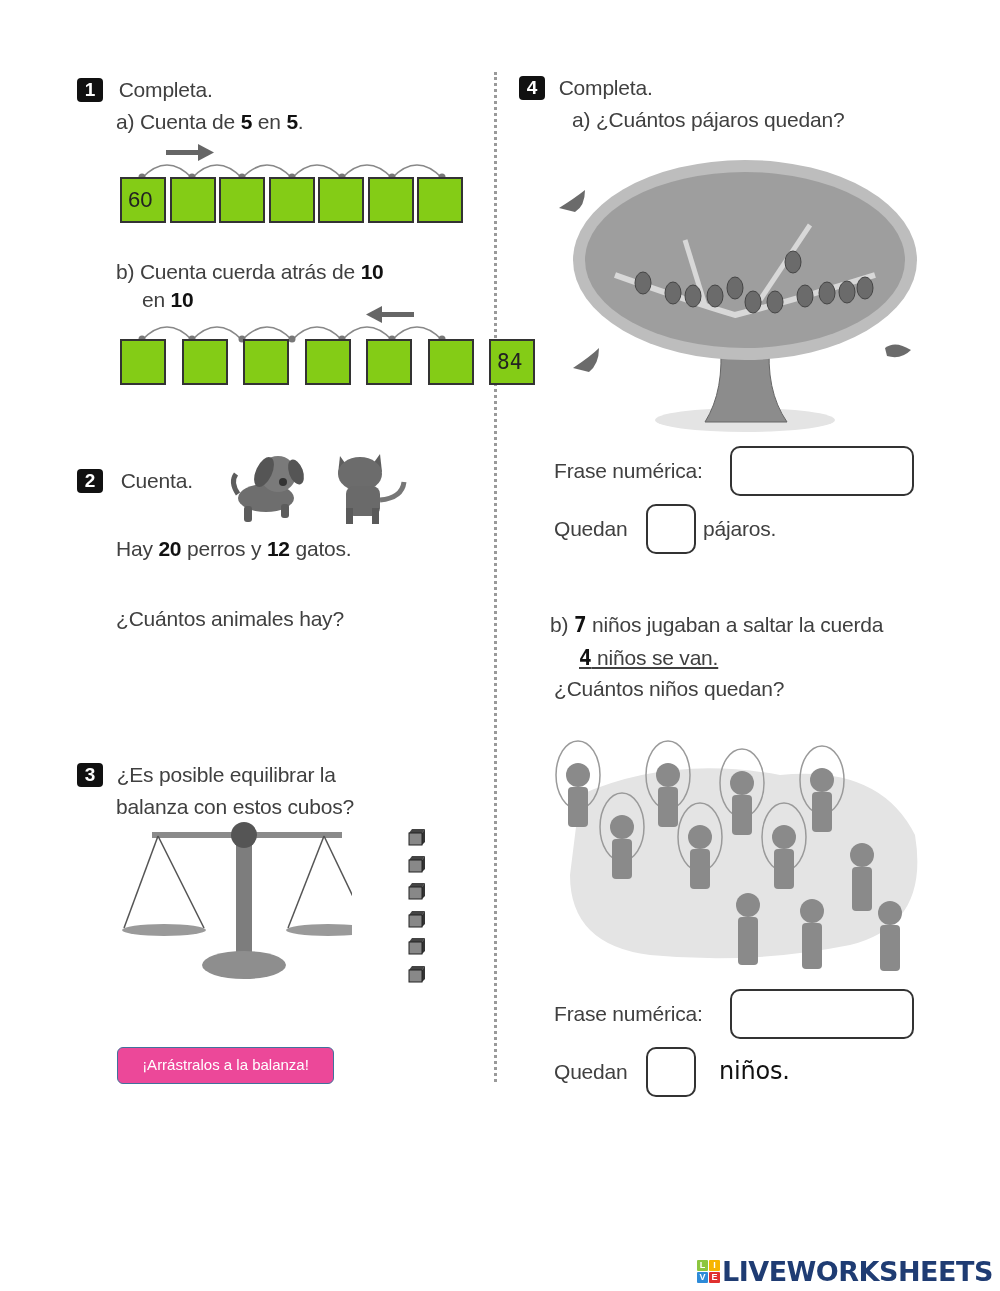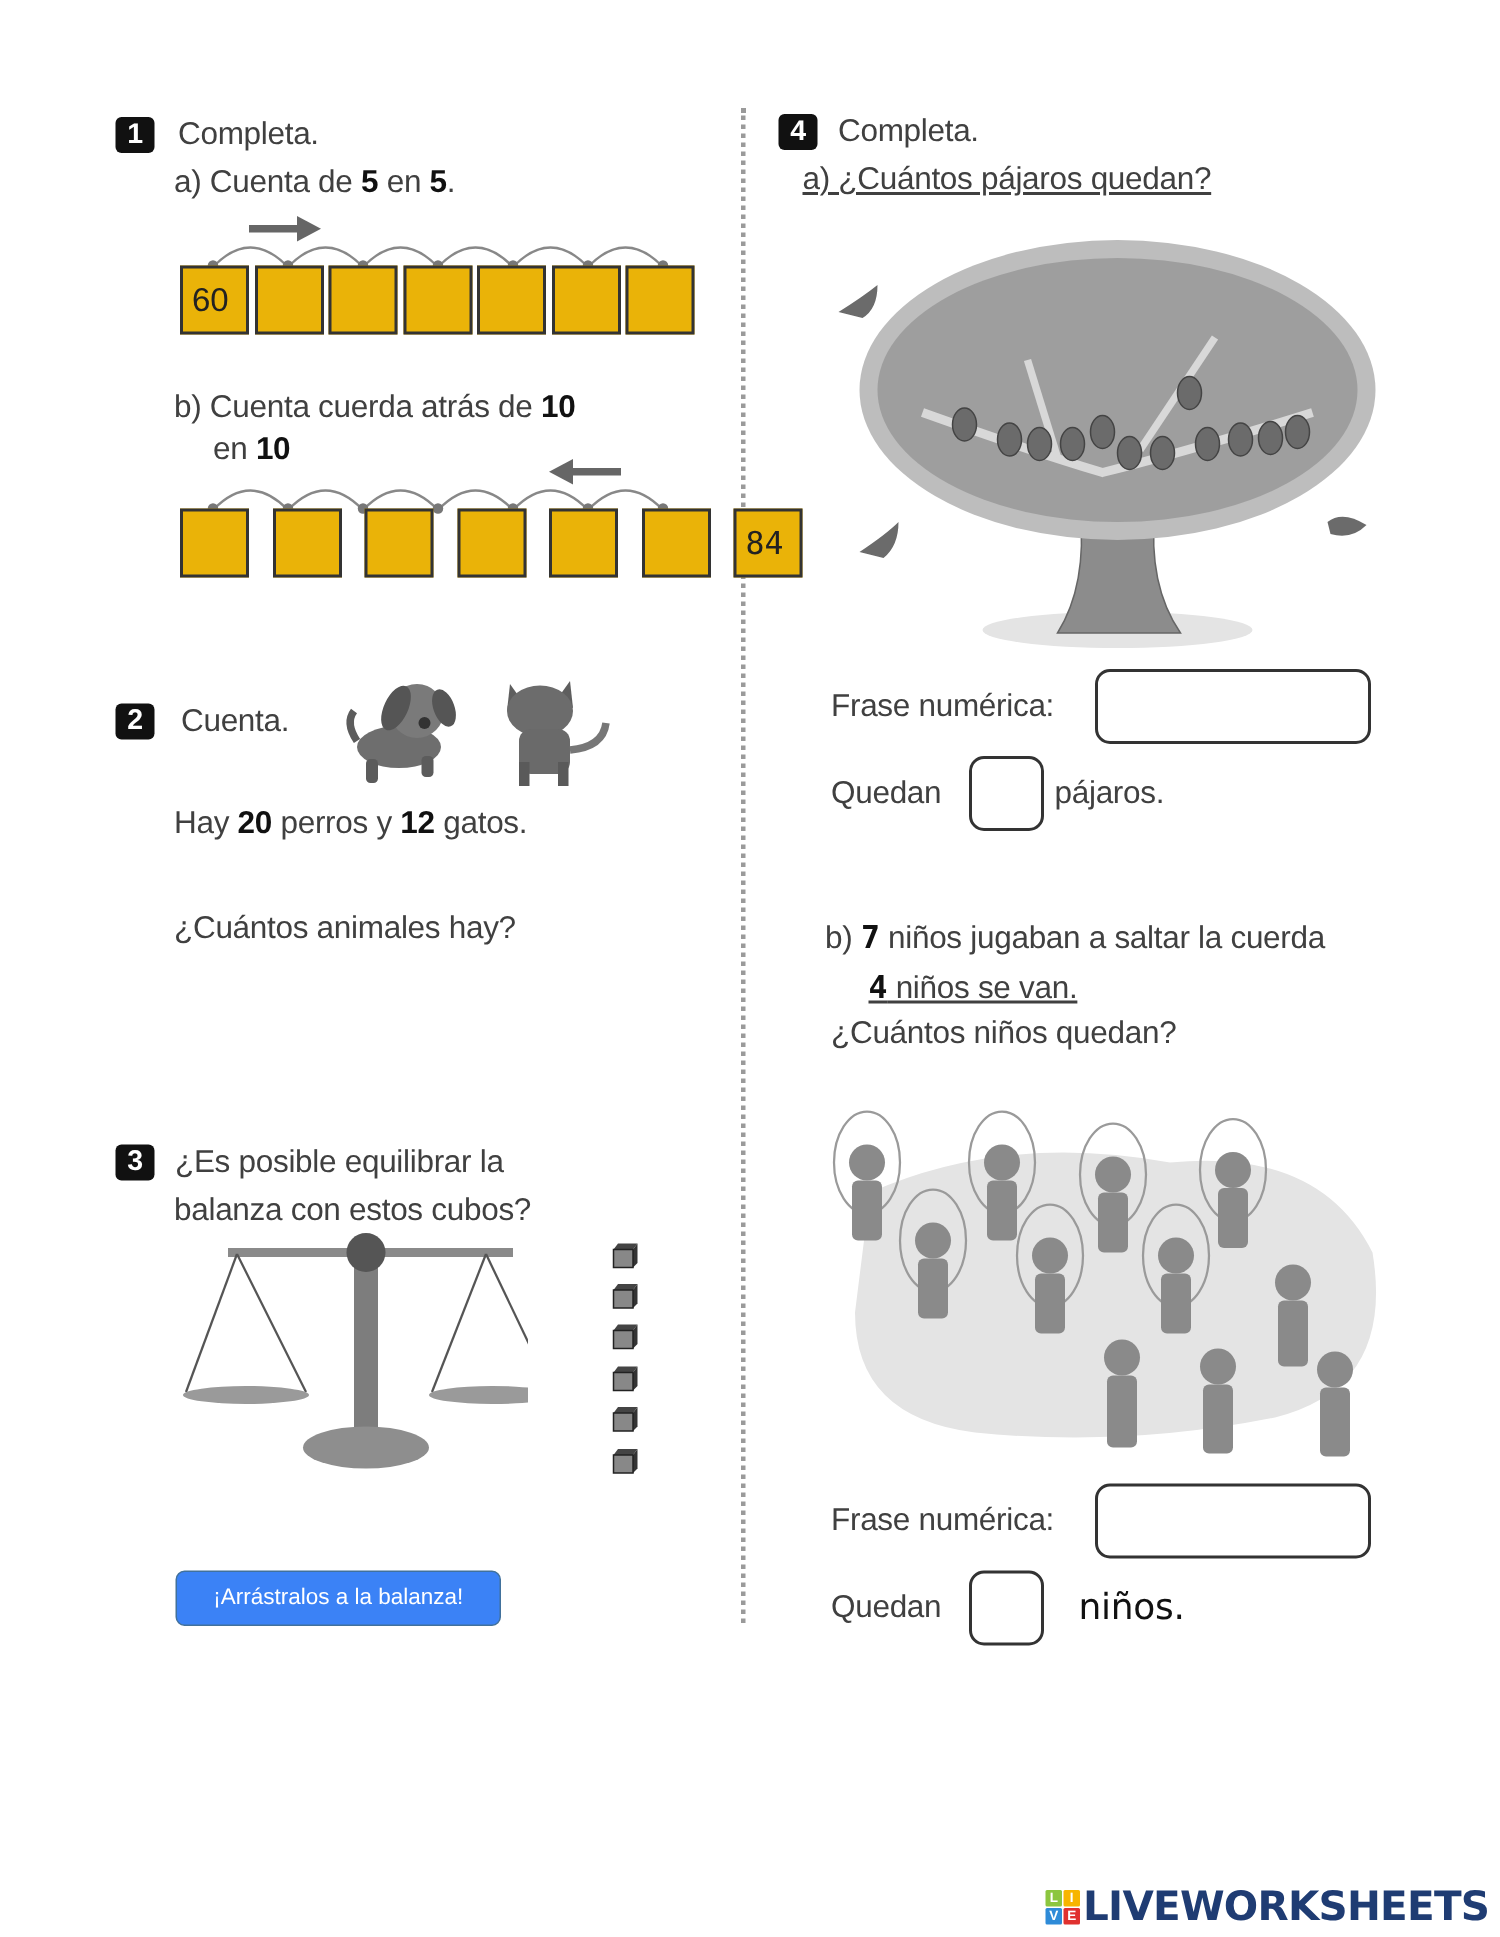--- a/index.html
+++ b/index.html
@@ -4,27 +4,27 @@
   <style>
     * { box-sizing: border-box; margin: 0; padding: 0; }
     html, body { width: 1000px; height: 1291px; background: #ffffff; overflow: hidden; }
     body { position: relative; font-family: "Liberation Sans", sans-serif; color: #3c3c3c; }
     .abs { position: absolute; }
     .txt { font-size: 21px; line-height: 26px; color: #404040; white-space: nowrap; letter-spacing: -0.2px; }
     .bold { font-weight: bold; color: #111; }
     .badge { display: inline-block; width: 26px; height: 24px; background: #111; color: #fff; font-weight: bold; font-size: 19px; line-height: 24px; text-align: center; border-radius: 4px; vertical-align: top; margin-top: 1px; }
     .divider { position: absolute; left: 494px; top: 72px; height: 1010px; border-left: 3px dotted #9a9a9a; }
     .numline { position: absolute; display: flex; }
-    .numline .box { width: 46px; height: 46px; border: 2px solid #333; margin-right: 3.5px; background: #eab308; font-size: 22px; line-height: 42px; text-align: left; padding-left: 6px; color: #222; }
+    .numline .box { width: 46px; height: 46px; border: 2px solid #333; margin-right: 3.5px; background: #84cc16; font-size: 22px; line-height: 42px; text-align: left; padding-left: 6px; color: #222; }
     .numline .box input { width: 100%; height: 100%; border: none; outline: none; font-size: 22px; background: transparent; }
     .arc-svg { position: absolute; }
     .answer-box { position: absolute; border: 2px solid #333; border-radius: 10px; background: #fff; }
     .answer-box input { width: 100%; height: 100%; border: none; outline: none; background: transparent; font-size: 20px; padding: 0 8px; border-radius: 10px; }
     .cube { position: absolute; width: 18px; height: 18px; }
-    .drag-btn { position: absolute; left: 117px; top: 1047px; width: 217px; height: 37px; background: #3b82f6; border: 1.5px solid #41719c; border-radius: 6px; color: #fff; font-size: 15px; line-height: 34px; text-align: center; cursor: pointer; }
+    .drag-btn { position: absolute; left: 117px; top: 1047px; width: 217px; height: 37px; background: #ec4899; border: 1.5px solid #41719c; border-radius: 6px; color: #fff; font-size: 15px; line-height: 34px; text-align: center; cursor: pointer; }
     .logo { position: absolute; left: 697px; top: 1256px; display: flex; align-items: center; }
     .logo-grid { display: grid; grid-template-columns: 11px 11px; grid-template-rows: 11px 11px; gap: 1px; margin-right: 2px; }
     .logo-grid span { font-size: 9px; font-weight: bold; color: #fff; text-align: center; line-height: 11px; border-radius: 1px; }
     .logo-text { font-family: "DejaVu Sans", sans-serif; font-weight: bold; font-size: 27px; color: #1f3c73; letter-spacing: -0.5px; }
     .pic { position: absolute; }
   </style>
 </head>
 <body>
 
 <div class="divider"></div>
@@ -191,21 +191,21 @@
     <polygon points="14,5 17,1 17,14 14,17" fill="#333"></polygon>
     <rect x="1" y="5" width="13" height="12" fill="#888" stroke="#222" stroke-width="1"></rect>
   </svg>
 
 <div class="drag-btn">¡Arrástralos a la balanza!</div>
 
 <div class="abs txt" style="left:519px; top:75px;">
   <span class="badge">4</span>
   <span style="margin-left:8px;">Completa.</span>
 </div>
-<div class="abs txt" style="left:535px; top:107px;text-decoration:underline;">a) ¿Cuántos pájaros quedan?</div>
+<div class="abs txt" style="left:572px; top:107px;">a) ¿Cuántos pájaros quedan?</div>
 
 <svg class="pic" style="left:555px; top:150px;" width="385" height="290">
   <rect x="0" y="0" width="385" height="290" fill="#ffffff"></rect>
   <ellipse cx="190" cy="270" rx="90" ry="12" fill="#e4e4e4"></ellipse>
   <path d="M165,190 Q170,240 150,272 L232,272 Q210,240 215,190 Z" fill="#8c8c8c" stroke="#666" stroke-width="1"></path>
   <ellipse cx="190" cy="110" rx="172" ry="100" fill="#bdbdbd"></ellipse>
   <ellipse cx="190" cy="110" rx="160" ry="88" fill="#9e9e9e"></ellipse>
   <path d="M60,125 Q130,150 180,165 Q240,150 320,125" stroke="#d8d8d8" stroke-width="6" fill="none"></path>
   <path d="M150,155 L130,90" stroke="#d8d8d8" stroke-width="5"></path>
   <path d="M205,150 L255,75" stroke="#d8d8d8" stroke-width="5"></path>

